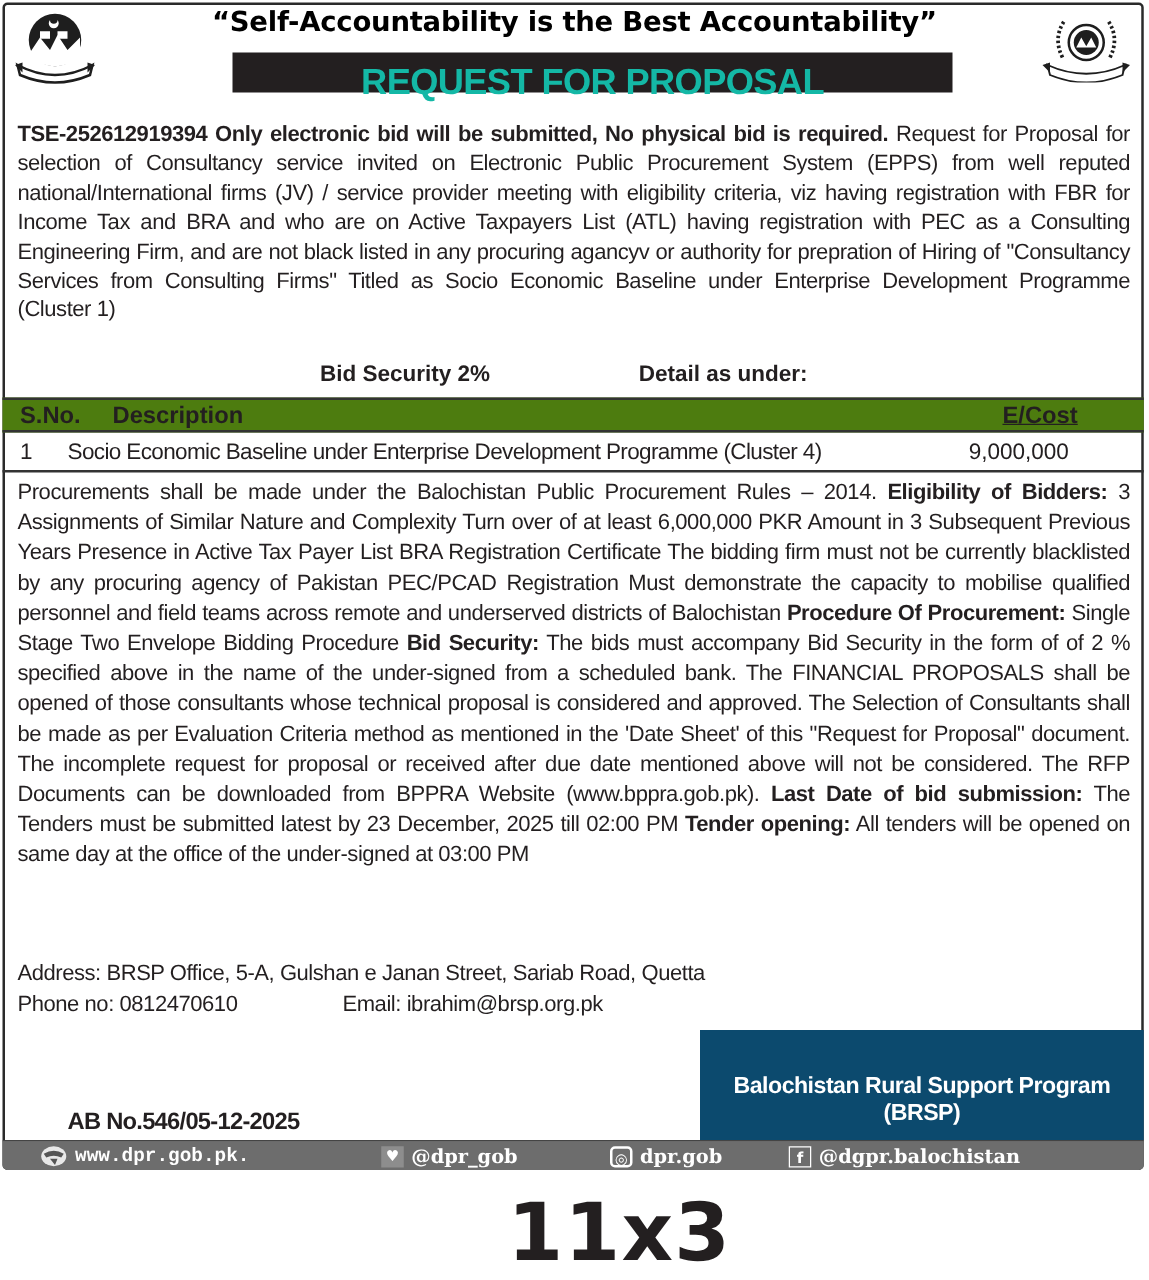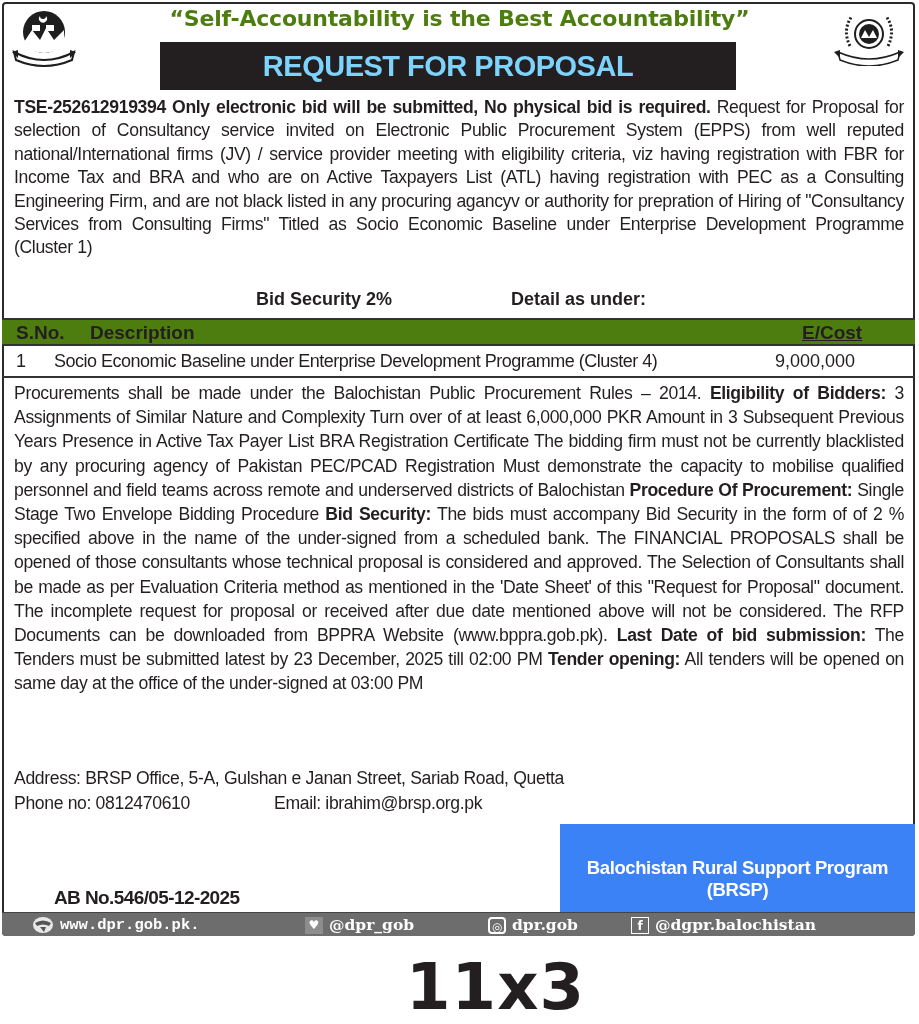--- a/index.html
+++ b/index.html
@@ -4,23 +4,23 @@
 <style>
   html, body { margin:0; padding:0; background:#ffffff; }
   body { width:919px; height:1024px; position:relative; overflow:hidden;
          font-family:"Liberation Sans", sans-serif; color:#231f20; }
   .frame { position:absolute; left:2px; top:2px; width:913px; height:934px;
            border:2px solid #2a2a2a; border-radius:4px; box-sizing:border-box; background:#fff; }
   .logo-left { position:absolute; left:10px; top:8px; width:68px; height:62px; }
   .logo-right { position:absolute; left:832px; top:10px; width:74px; height:56px; }
   .slogan { position:absolute; left:0; width:100%; top:6px; text-align:center;
             font-family:"DejaVu Sans", sans-serif; font-weight:bold; font-size:22px;
-            letter-spacing:-0.2px; color:#4d7c0f; }
-  .rfp-bar { position:absolute; left:160px; top:42px; width:576px; height:48px;
-             background:#231f20; color:#7dd3fc; text-align:center; line-height:48px;
+            letter-spacing:-0.2px; color:#000000; }
+  .rfp-bar { position:absolute; left:186px; top:42px; width:576px; height:32px;
+             background:#231f20; color:#14b8a6; text-align:center; line-height:48px;
              font-weight:bold; font-size:29px; letter-spacing:-0.5px; }
   .intro { position:absolute; left:14px; top:96px; width:890px; font-size:17.6px;
            line-height:23.4px; text-align:justify; letter-spacing:-0.35px; }
   .intro b { font-weight:bold; }
   .bidsec { position:absolute; top:289px; left:0; width:100%; font-size:18px; font-weight:bold; }
   .bidsec .a { position:absolute; left:256px; }
   .bidsec .b { position:absolute; left:511px; }
   .tbl-head { position:absolute; left:2px; top:318px; width:913px; height:28px;
               background:#4d7c0f; border-top:2px solid #333; border-bottom:2px solid #333;
               box-sizing:border-box; font-weight:bold; font-size:19px; line-height:26px;text-align:right; }
@@ -30,21 +30,21 @@
   .c2 { position:absolute; left:52px; }
   .c2h { position:absolute; left:88px; }
   .c3 { position:absolute; left:773px; letter-spacing:0; }
   .c3h { position:absolute; left:800px;text-decoration:underline; }
   .body { position:absolute; left:14px; top:381px; width:890px; font-size:17.6px;
           line-height:24.2px; text-align:justify; letter-spacing:-0.35px; }
   .body b { font-weight:bold; }
   .contact { position:absolute; left:14px; font-size:17.6px; letter-spacing:-0.35px; }
   .contact .email { position:absolute; left:260px; white-space:nowrap; }
   .brsp-box { position:absolute; left:560px; top:824px; width:355px; height:88px;
-              background:#3b82f6; color:#fff; text-align:center; font-weight:bold;
+              background:#0c4a6e; color:#fff; text-align:center; font-weight:bold;
               font-size:18.5px; letter-spacing:-0.4px; box-sizing:border-box; padding-top:33px; line-height:22px; }
   .abno { position:absolute; left:18px; top:887px; font-weight:bold; font-size:19px; letter-spacing:-0.6px;margin-left:36px; }
   .footer-bar { position:absolute; left:2px; top:912px; width:913px; height:24px;
                 background:#6d6d6d; color:#fff; font-family:"DejaVu Serif", serif; font-weight:bold;
                 font-size:15.5px; line-height:24px; border-radius:0 0 4px 4px; border-top:1px solid #444; box-sizing:border-box; }
   .footer-bar .item { position:absolute; top:0; display:flex; align-items:center; height:24px; gap:6px; white-space:nowrap; }
   .ico-box { display:inline-block; width:18px; height:17px; box-sizing:border-box; text-align:center;
              font-family:"DejaVu Sans", sans-serif; font-size:12px; line-height:17px; }
   .size-label { position:absolute; left:0; width:100%; top:950px; text-align:center;
                 font-family:"DejaVu Sans", sans-serif; font-weight:bold; font-size:64px; line-height:74px; color:#231f20; letter-spacing:1px;padding-left:36px; }

